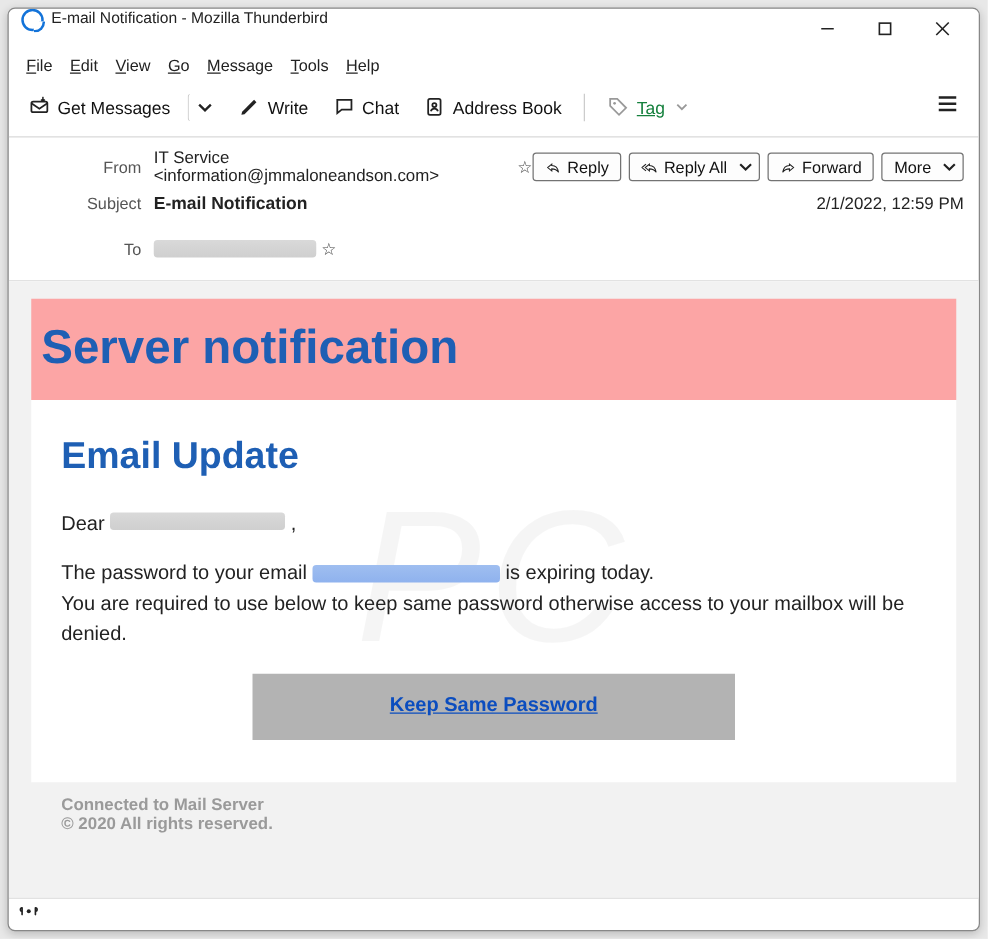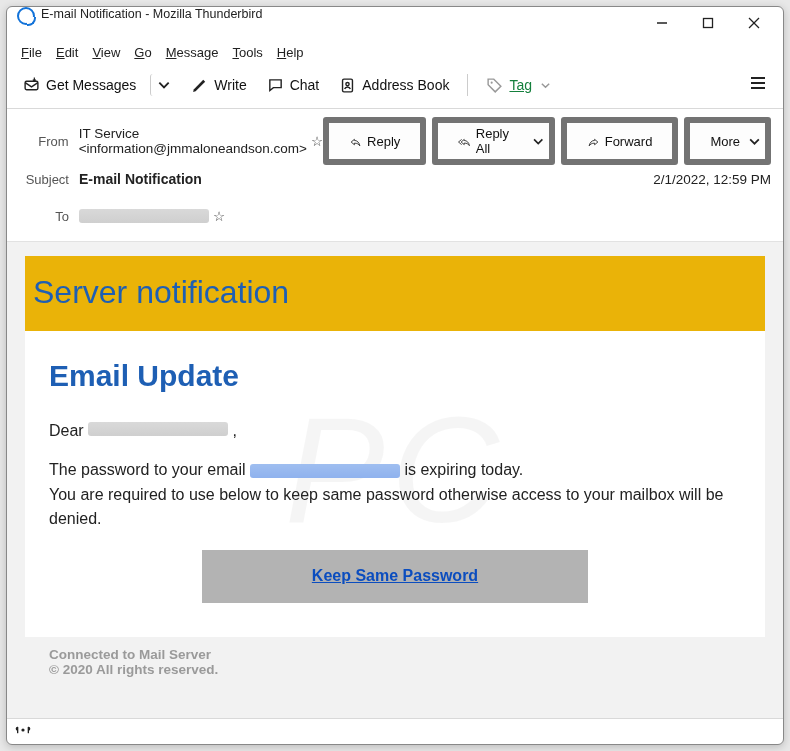--- a/index.html
+++ b/index.html
@@ -24,37 +24,37 @@
 .toolbar { display: flex; align-items: center; gap: 8px; padding: 4px 10px 8px 10px; border-bottom: 1px solid #d9d9d9; }
 .tbtn { display: flex; align-items: center; gap: 6px; padding: 4px 6px; font-size: 14px; color:#111; cursor:pointer; border-radius:3px; }
 .tbtn svg { width: 17px; height: 17px; }
 .tbtn.small svg { width:14px; height:14px; }
 .toolbar .divider { width:1px; height:22px; background:#ccc; margin:0 4px; }
 .toolbar .spacer { flex:1; }
 .hamburger { padding: 4px 6px; }
 
 
 .headers { padding: 8px 12px 6px 12px; border-bottom: 1px solid #e2e2e2; font-size: 13.5px; color:#222; }
-.hrow { display:flex; align-items:center; margin-bottom:6px; min-height:26px; }
+.hrow { display:flex; align-items:center; margin-bottom:6px; min-height:26px;margin-left:44px; }
 .hlabel { width:60px; text-align:right; color:#555; padding-right:10px; font-size:13px; }
 .hval { flex:1; display:flex; align-items:center; gap:4px; }
 .star { color:#444; cursor:pointer; }
 .redacted { display:inline-block; background:linear-gradient(180deg,#d9d9d9,#cfcfcf); border-radius:3px; height:14px; filter: blur(0.3px); }
 .header-actions { display:flex; gap:6px; }
-.abtn { border:6px solid #737373; border-radius:3px; background:#fdfdfd; padding:3px 20px; font-size:13px; display:flex; align-items:center; gap:5px; cursor:pointer; color:#111; }
+.abtn { border:1px solid #737373; border-radius:3px; background:#fdfdfd; padding:3px 9px; font-size:13px; display:flex; align-items:center; gap:5px; cursor:pointer; color:#111; }
 .abtn svg { width:13px; height:13px; }
 .abtn.split { padding-right:4px; }
 .abtn .chev { margin-left:3px; }
 .datetime { font-size:13.5px; color:#222; }
 .subject-line { display:flex; align-items:baseline; }
 .subject-line .sub { font-weight:700; font-size:14px; }
 
 
 .body-area { flex:1; background:#f2f2f2; padding:14px 18px 10px 18px; overflow:auto; position:relative; }
-.hdr-title { color:#1e5fb4; font-weight:400; font-size:32px; padding:18px 8px 20px 8px; background:#eab308; }
+.hdr-title { color:#1e5fb4; font-weight:700; font-size:38px; padding:18px 8px 20px 8px; background:#fca5a5; }
 .inner-card { background:#fff; padding: 28px 24px 18px 24px; }
 .email-update { color:#1e5fb4; font-weight:800; font-size:30px; margin-bottom:26px; }
 .bodytext { font-size:16px; color:#222; line-height:1.55; }
 .bodytext p { margin-bottom:14px; }
 .red-blue { display:inline-block; background:linear-gradient(180deg,#9fbef0,#8fb2ee); border-radius:3px; height:14px; vertical-align:middle; filter: blur(0.5px); }
 .keep-btn-wrap { text-align:center; margin:18px 0 16px 0; }
 .keep-btn { display:inline-block; background:#b3b3b3; padding:14px 110px; }
 .keep-btn span { color:#0b4dbf; font-weight:700; text-decoration:underline; font-size:16px; }
 .footer { color:#9a9a9a; font-weight:700; font-size:13.5px; padding:10px 24px 22px 24px; background:#f2f2f2; }
 

